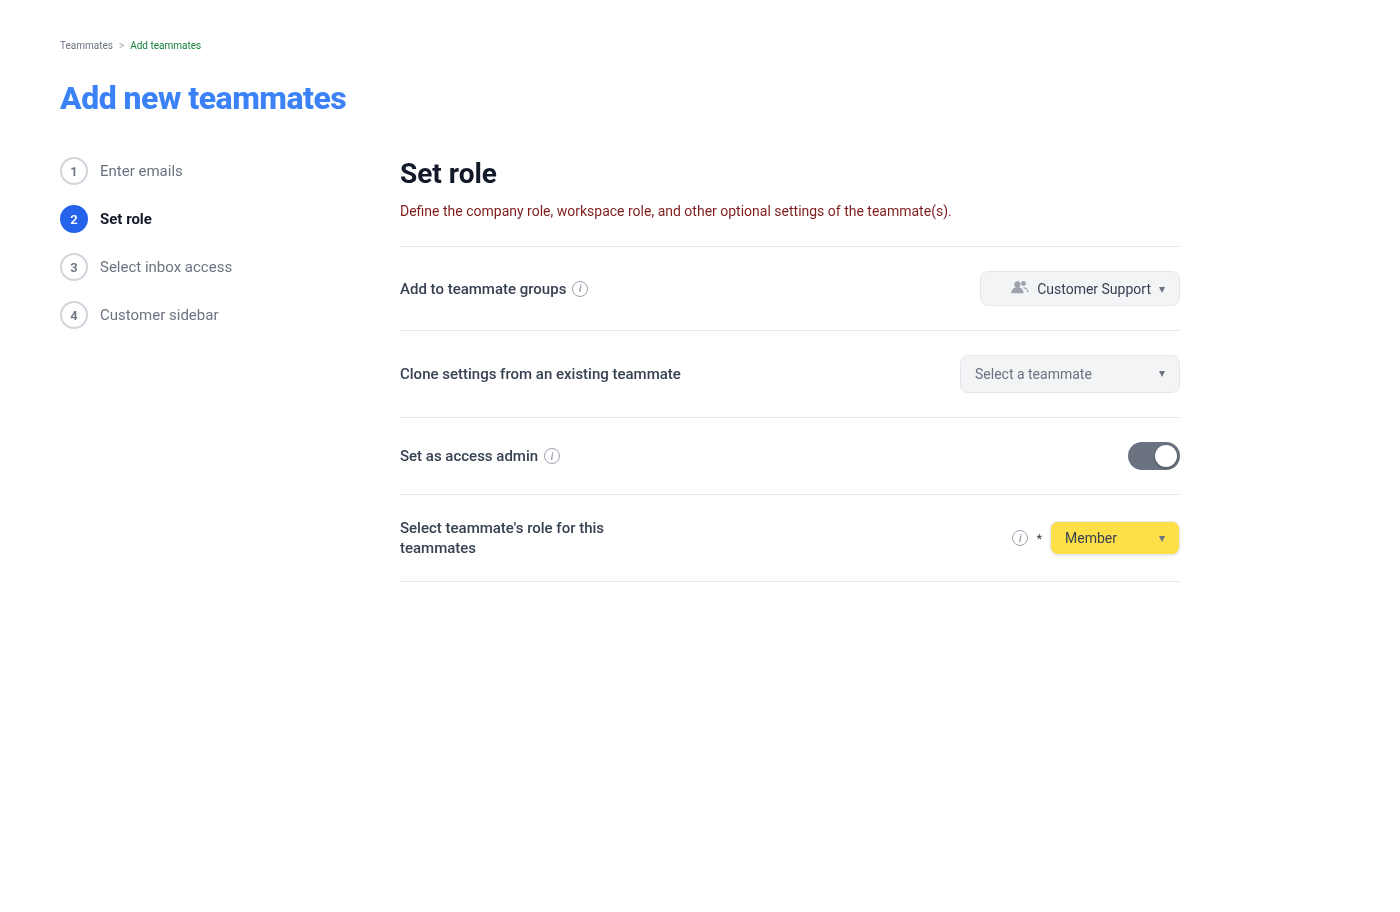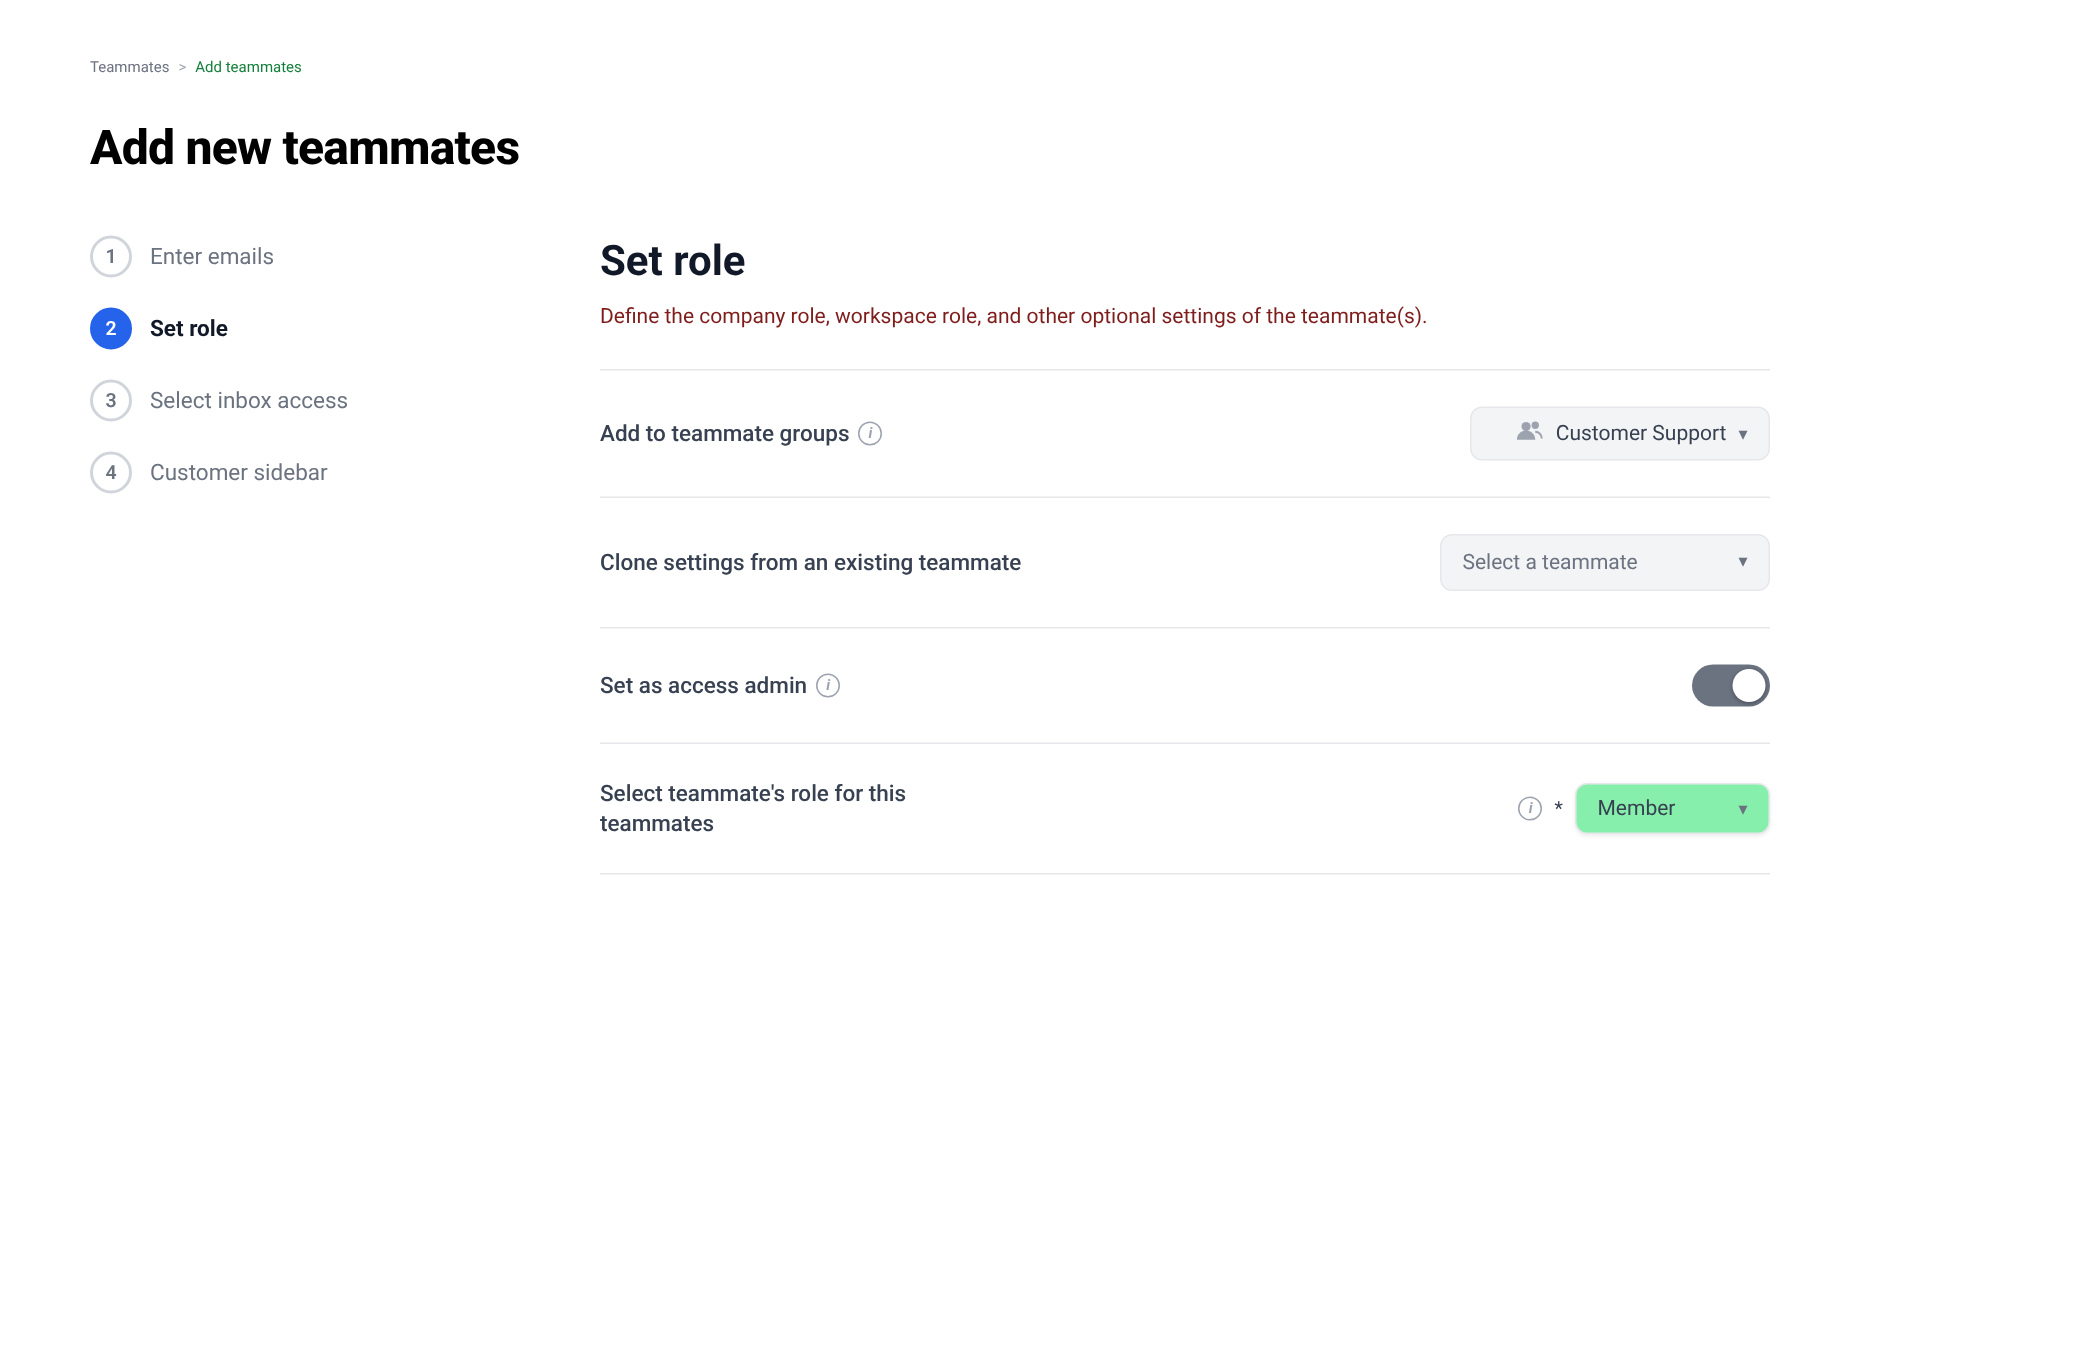--- a/index.html
+++ b/index.html
@@ -36,21 +36,21 @@
       cursor: pointer;
     }
 
     .breadcrumb-current {
       color: #15803d;
     }
 
     .page-title {
       font-size: 32px;
       font-weight: 800;
-      color: #000000;
+      color: #3b82f6;
       margin-bottom: 40px;
       letter-spacing: -0.5px;
     }
 
     .main-layout {
       display: flex;
       gap: 80px;
     }
 
     .sidebar {
@@ -223,21 +223,21 @@
       height: 22px;
       background: #ffffff;
       border-radius: 50%;
       position: absolute;
       top: 3px;
       right: 3px;
       box-shadow: 0 1px 3px rgba(0,0,0,0.3);
     }
 
     .member-dropdown {
-      background: #86efac;
+      background: #fde047;
       border: 1px solid #e5e7eb;
       border-radius: 8px;
       padding: 8px 14px;
       font-size: 14px;
       color: #374151;
       cursor: pointer;
       min-width: 130px;
       display: flex;
       align-items: center;
       justify-content: space-between;

